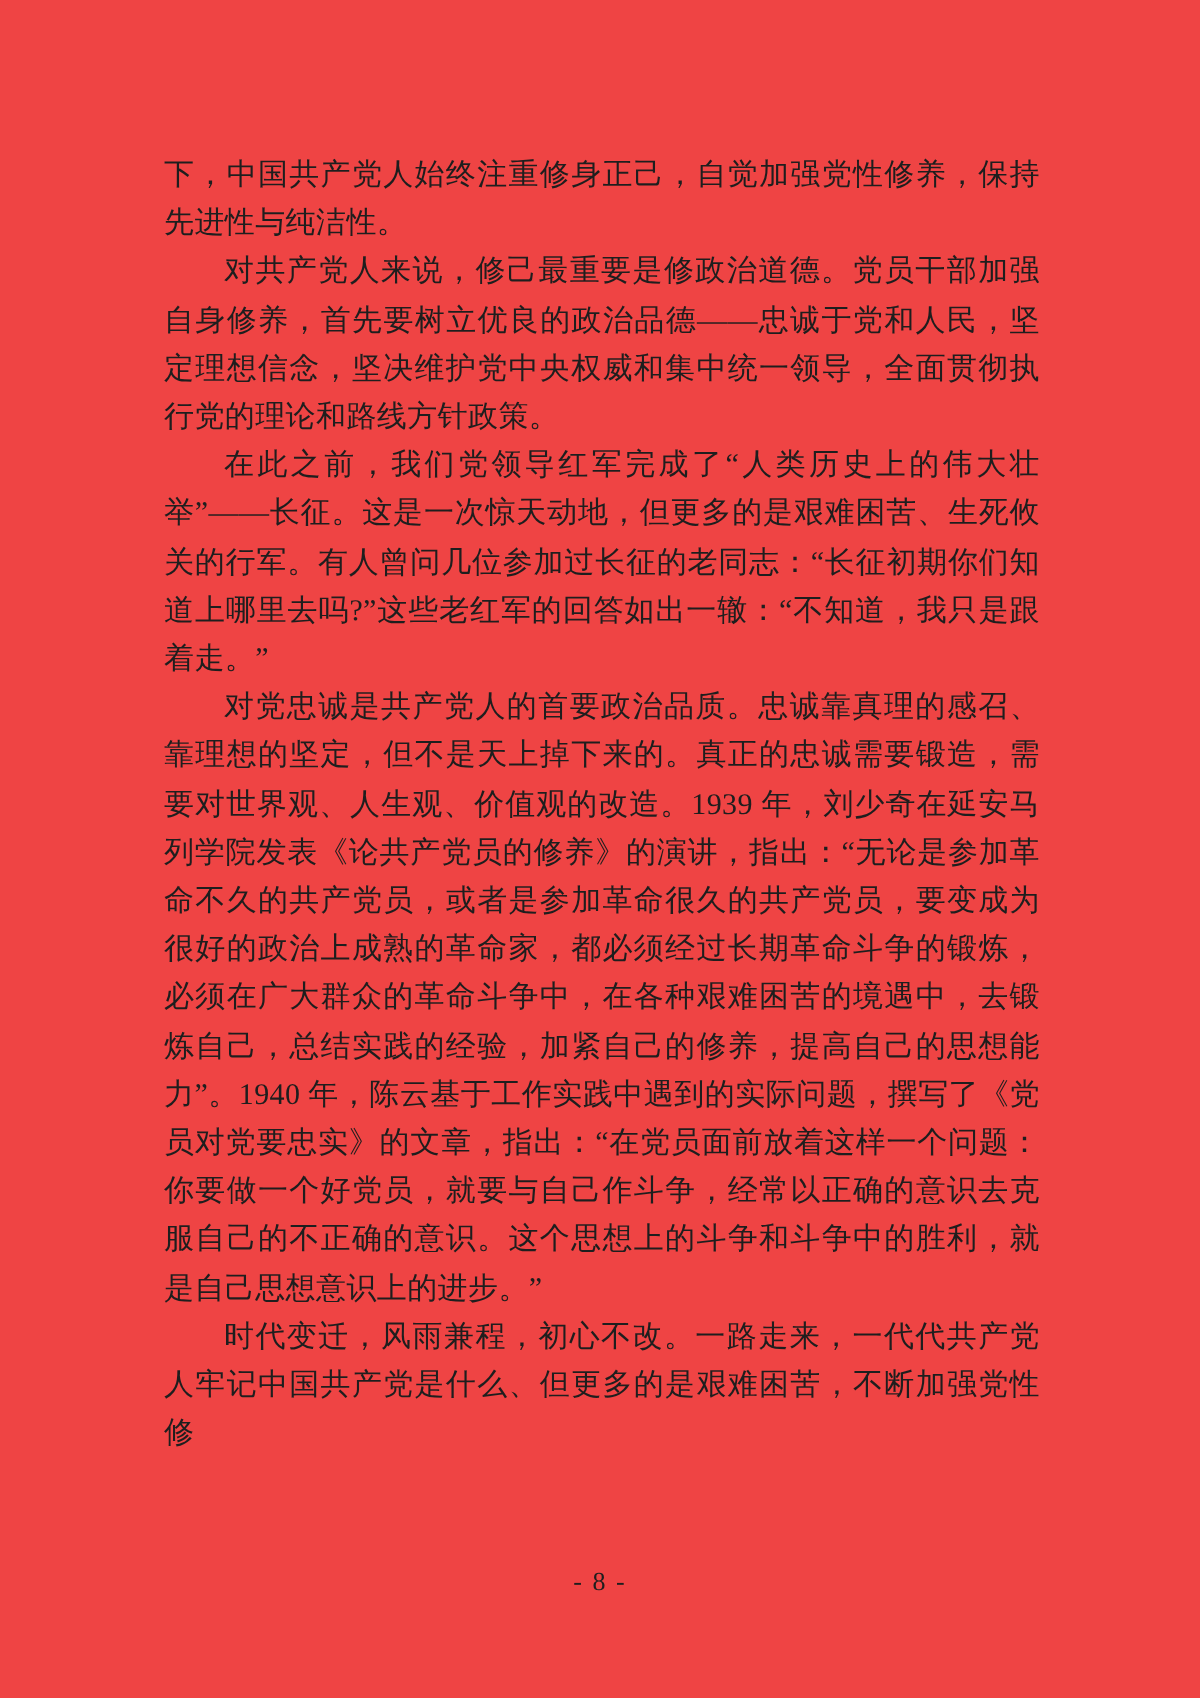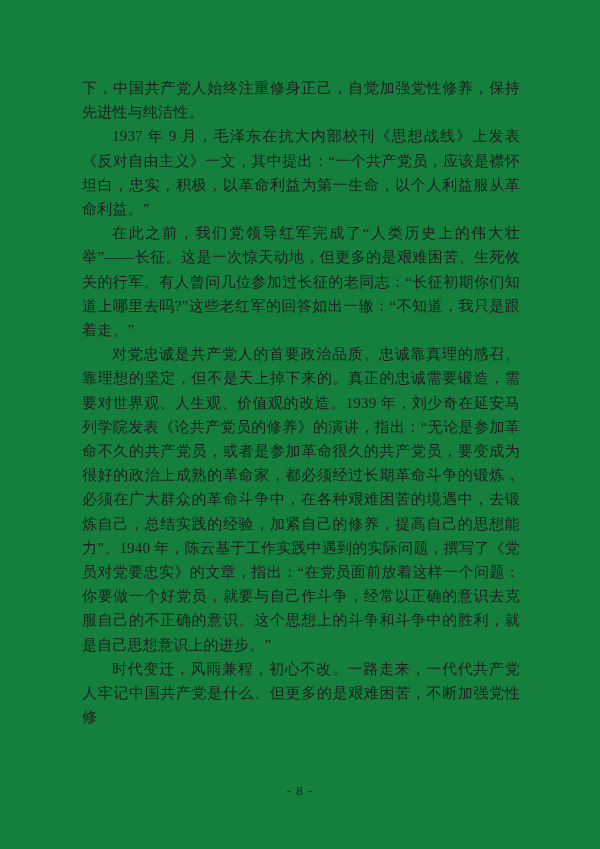--- a/index.html
+++ b/index.html
@@ -4,21 +4,21 @@
 <style>
   html, body {
     margin: 0;
     padding: 0;
     background: #ffffff;
   }
   .page {
     position: relative;
     width: 600px;
     height: 849px;
-    background: #15803d;
+    background: #ef4444;
     overflow: hidden;
     font-family: "Liberation Serif", "DejaVu Serif", serif;
     color: #1e1e1e;
   }
   .text-block {
     position: absolute;
     left: 82px;
     top: 76px;
     width: 438px;
     font-size: 15px;
@@ -44,19 +44,19 @@
     letter-spacing: 1px;
     color: #1e1e1e;
   }
 </style>
 </head>
 <body>
 
 <div class="page">
   <div class="text-block">
       <p class="para no-indent">下，中国共产党人始终注重修身正己，自觉加强党性修养，保持先进性与纯洁性。</p>
-      <p class="para">1937 年 9 月，毛泽东在抗大内部校刊《思想战线》上发表《反对自由主义》一文，其中提出：“一个共产党员，应该是襟怀坦白，忠实，积极，以革命利益为第一生命，以个人利益服从革命利益。”</p>
+      <p class="para">对共产党人来说，修己最重要是修政治道德。党员干部加强自身修养，首先要树立优良的政治品德——忠诚于党和人民，坚定理想信念，坚决维护党中央权威和集中统一领导，全面贯彻执行党的理论和路线方针政策。</p>
       <p class="para">在此之前，我们党领导红军完成了“人类历史上的伟大壮举”——长征。这是一次惊天动地，但更多的是艰难困苦、生死攸关的行军。有人曾问几位参加过长征的老同志：“长征初期你们知道上哪里去吗?”这些老红军的回答如出一辙：“不知道，我只是跟着走。”</p>
       <p class="para">对党忠诚是共产党人的首要政治品质。忠诚靠真理的感召、靠理想的坚定，但不是天上掉下来的。真正的忠诚需要锻造，需要对世界观、人生观、价值观的改造。1939 年，刘少奇在延安马列学院发表《论共产党员的修养》的演讲，指出：“无论是参加革命不久的共产党员，或者是参加革命很久的共产党员，要变成为很好的政治上成熟的革命家，都必须经过长期革命斗争的锻炼，必须在广大群众的革命斗争中，在各种艰难困苦的境遇中，去锻炼自己，总结实践的经验，加紧自己的修养，提高自己的思想能力”。1940 年，陈云基于工作实践中遇到的实际问题，撰写了《党员对党要忠实》的文章，指出：“在党员面前放着这样一个问题：你要做一个好党员，就要与自己作斗争，经常以正确的意识去克服自己的不正确的意识。这个思想上的斗争和斗争中的胜利，就是自己思想意识上的进步。”</p>
       <p class="para">时代变迁，风雨兼程，初心不改。一路走来，一代代共产党人牢记中国共产党是什么、但更多的是艰难困苦，不断加强党性修</p>
     </div>
   <div class="page-number">- 8 -</div>
 </div>
 
 </body></html>

